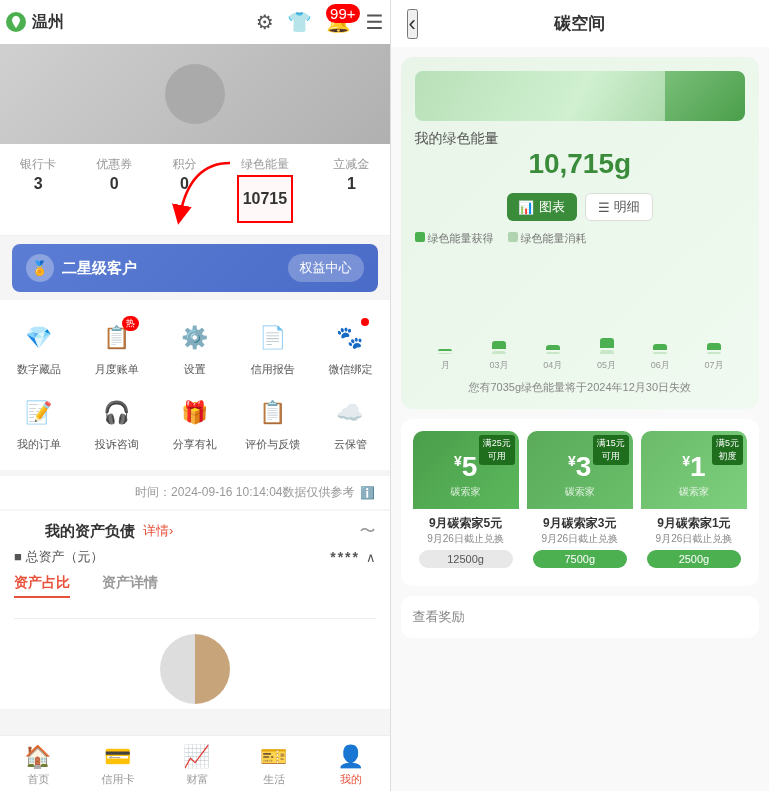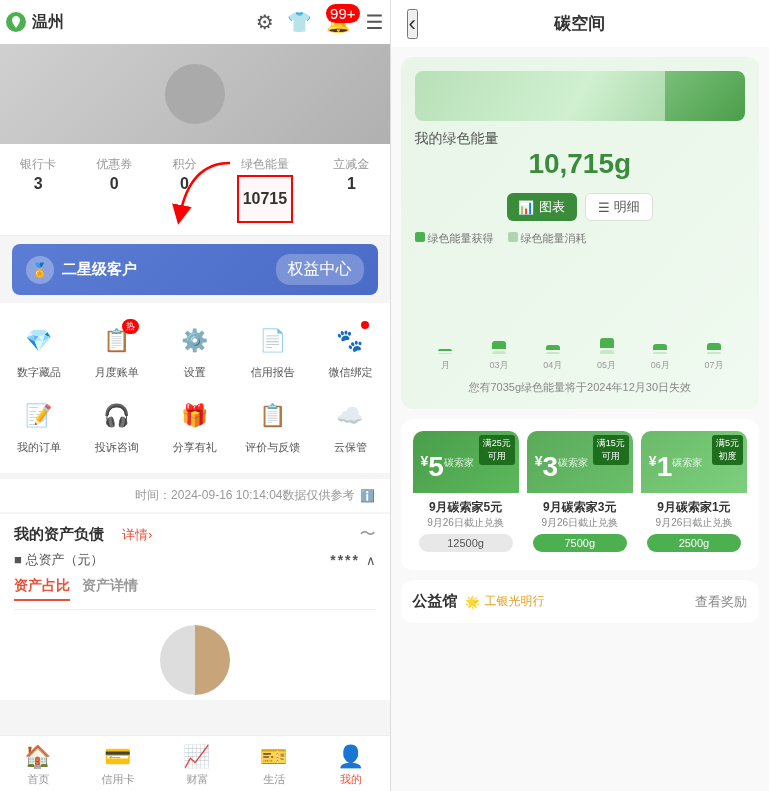--- a/index.html
+++ b/index.html
@@ -23,40 +23,40 @@
     .stats-row { background: white; display: flex; justify-content: space-around; padding: 12px 0; border-bottom: 1px solid #eee; }
     .stat-item { display: flex; flex-direction: column; align-items: center; gap: 2px; }
     .stat-label { font-size: 12px; color: #999; }
     .stat-value { font-size: 16px; font-weight: 600; color: #333; }
     .stat-value.green-energy { color: #333; border: 2px solid red; padding: 13px 4px; background: #fff8f8; }
 
     .vip-bar { background: linear-gradient(135deg, #5b7dd4, #4a6bc7); margin: 8px 12px; border-radius: 8px; padding: 10px 14px; display: flex; align-items: center; justify-content: space-between; }
     .vip-left { display: flex; align-items: center; gap: 8px; color: white; }
     .vip-icon { width: 28px; height: 28px; background: rgba(255,255,255,0.3); border-radius: 50%; display: flex; align-items: center; justify-content: center; font-size: 14px; }
     .vip-text { font-size: 15px; font-weight: 700; }
-    .vip-btn { background: rgba(255,255,255,0.25); color: white; border: none; border-radius: 14px; padding: 5px 12px; font-size: 16px; cursor: pointer; }
+    .vip-btn { background: rgba(255,255,255,0.25); color: white; border: none; border-radius: 14px; padding: 5px 12px; font-size: 13px; cursor: pointer; }
 
     .menu-grid { background: white; display: grid; grid-template-columns: repeat(5, 1fr); padding: 10px 0; }
     .menu-item { display: flex; flex-direction: column; align-items: center; gap: 4px; padding: 8px 4px; cursor: pointer; position: relative; }
     .menu-icon-wrap { width: 40px; height: 40px; border-radius: 10px; display: flex; align-items: center; justify-content: center; font-size: 22px; position: relative; }
     .menu-label { font-size: 11px; color: #555; text-align: center; }
     .hot-badge { position: absolute; top: -2px; right: -2px; background: red; color: white; font-size: 9px; border-radius: 8px; padding: 1px 4px; }
     .dot-badge { position: absolute; top: 0; right: 2px; width: 8px; height: 8px; background: red; border-radius: 50%; }
 
     .info-bar { background: white; margin-top: 6px; padding: 8px 14px; display: flex; justify-content: flex-end; align-items: center; font-size: 12px; color: #999; }
     .info-right { display: flex; align-items: center; gap: 6px; }
 
     .assets-section { background: white; margin-top: 2px; padding: 10px 14px; }
     .assets-header { display: flex; justify-content: space-between; align-items: center; margin-bottom: 6px; }
     .assets-title { font-size: 15px; font-weight: 600; color: #333; }
     .assets-link { font-size: 13px; color: #e8513a; display: flex; align-items: center; }
     .eye-icon { font-size: 16px; color: #999; cursor: pointer; }
     .total-assets { font-size: 13px; color: #555; margin-bottom: 4px; display: flex; align-items: center; justify-content: space-between; }
     .hidden-value { font-size: 14px; font-weight: 600; letter-spacing: 2px; }
-    .assets-tabs { display: flex; gap: 12px; margin-top: 8px; border-bottom: 1px solid #eee; padding-bottom: 8px; }
+    .assets-tabs { display: flex; gap: 32px; margin-top: 8px; border-bottom: 1px solid #eee; padding-bottom: 20px; }
     .assets-tab { font-size: 14px; color: #e8513a; font-weight: 600; padding-bottom: 4px; border-bottom: 2px solid #e8513a; cursor: pointer; }
     .assets-tab.inactive { color: #999; border-bottom: none; }
 
     .pie-section { background: white; padding: 10px 14px; display: flex; align-items: center; justify-content: center; height: 80px; }
     .pie-placeholder { width: 70px; height: 70px; border-radius: 50%; background: conic-gradient(#c8a47a 0deg 180deg, #ddd 180deg); }
 
     .bottom-nav { background: white; border-top: 1px solid #eee; display: flex; justify-content: space-around; padding: 8px 0 4px; position: absolute; bottom: 0; left: 0; right: 0; }
     .nav-item { display: flex; flex-direction: column; align-items: center; gap: 2px; cursor: pointer; }
     .nav-icon { font-size: 22px; color: #999; }
     .nav-icon.active { color: #e8513a; }
@@ -96,21 +96,21 @@
 
     .chart-note { font-size: 11px; color: #888; margin-top: 8px; text-align: center; }
 
     .exchange-section { background: white; margin: 0 10px 10px; border-radius: 12px; padding: 12px; }
     .section-header { display: flex; justify-content: space-between; align-items: center; margin-bottom: 10px; }
     .section-title { font-size: 15px; font-weight: 600; color: #333; }
     .section-link { font-size: 13px; color: #888; }
 
     .exchange-cards { display: flex; gap: 8px; }
     .exchange-card { flex: 1; border-radius: 10px; overflow: hidden; }
-    .card-top { padding: 10px 8px; display: flex; flex-direction: row; align-items: center; position: relative; }
+    .card-top { padding: 10px 8px; display: flex; flex-direction: column; align-items: center; position: relative; }
     .card-top.green1 { background: linear-gradient(135deg, #4a9e4a, #5cb85c); }
     .card-top.green2 { background: linear-gradient(135deg, #5aaa5a, #6abf6a); }
     .card-top.green3 { background: linear-gradient(135deg, #6aba6a, #7dcf7d); }
     .card-bottom { background: white; padding: 6px; }
     .card-name { font-size: 12px; font-weight: 600; color: #333; text-align: center; }
     .card-date { font-size: 10px; color: #888; text-align: center; }
     .card-cost-btn { margin-top: 4px; background: #e8e8e8; border-radius: 10px; padding: 3px 6px; font-size: 11px; color: #555; text-align: center; }
     .card-cost-btn.green { background: #4CAF50; color: white; }
 
     .charity-section { background: white; margin: 0 10px; border-radius: 12px; padding: 12px; display: flex; align-items: center; justify-content: space-between; }
@@ -247,21 +247,21 @@
   <div class="info-bar">
     <span>时间：2024-09-16 10:14:04</span>
     <div class="info-right">
       <span>数据仅供参考</span>
       <span style="cursor:pointer;">ℹ️</span>
     </div>
   </div>
 
   <div class="assets-section">
     <div class="assets-header">
-      <div style="display:flex;align-items:flex-end;gap:18px;">
+      <div style="display:flex;align-items:flex-start;gap:8px;margin-left:31px;">
         <span class="assets-title">我的资产负债</span>
         <span class="assets-link">详情›</span>
       </div>
       <span class="eye-icon">〜</span>
     </div>
     <div class="total-assets">
       <span>■ 总资产（元）</span>
       <span style="display:flex;align-items:center;gap:6px;">
         <span class="hidden-value">****</span>
         <span style="cursor:pointer;">∧</span>
@@ -413,22 +413,15 @@
         <div class="card-bottom">
           <div class="card-name">9月碳索家1元</div>
           <div class="card-date">9月26日截止兑换</div>
           <div class="card-cost-btn green">2500g</div>
         </div>
       </div>
     </div>
   </div>
 
   <div class="charity-section">
-    <div class="charity-left">
-      <span class="charity-title">公益馆</span>
-      <div class="charity-brand">
-        <span>🌟</span>
-        <span>工银光明行</span>
-      </div>
-    </div>
     <span class="charity-link">查看奖励</span>
   </div>
 </div>
 
 </body></html>

